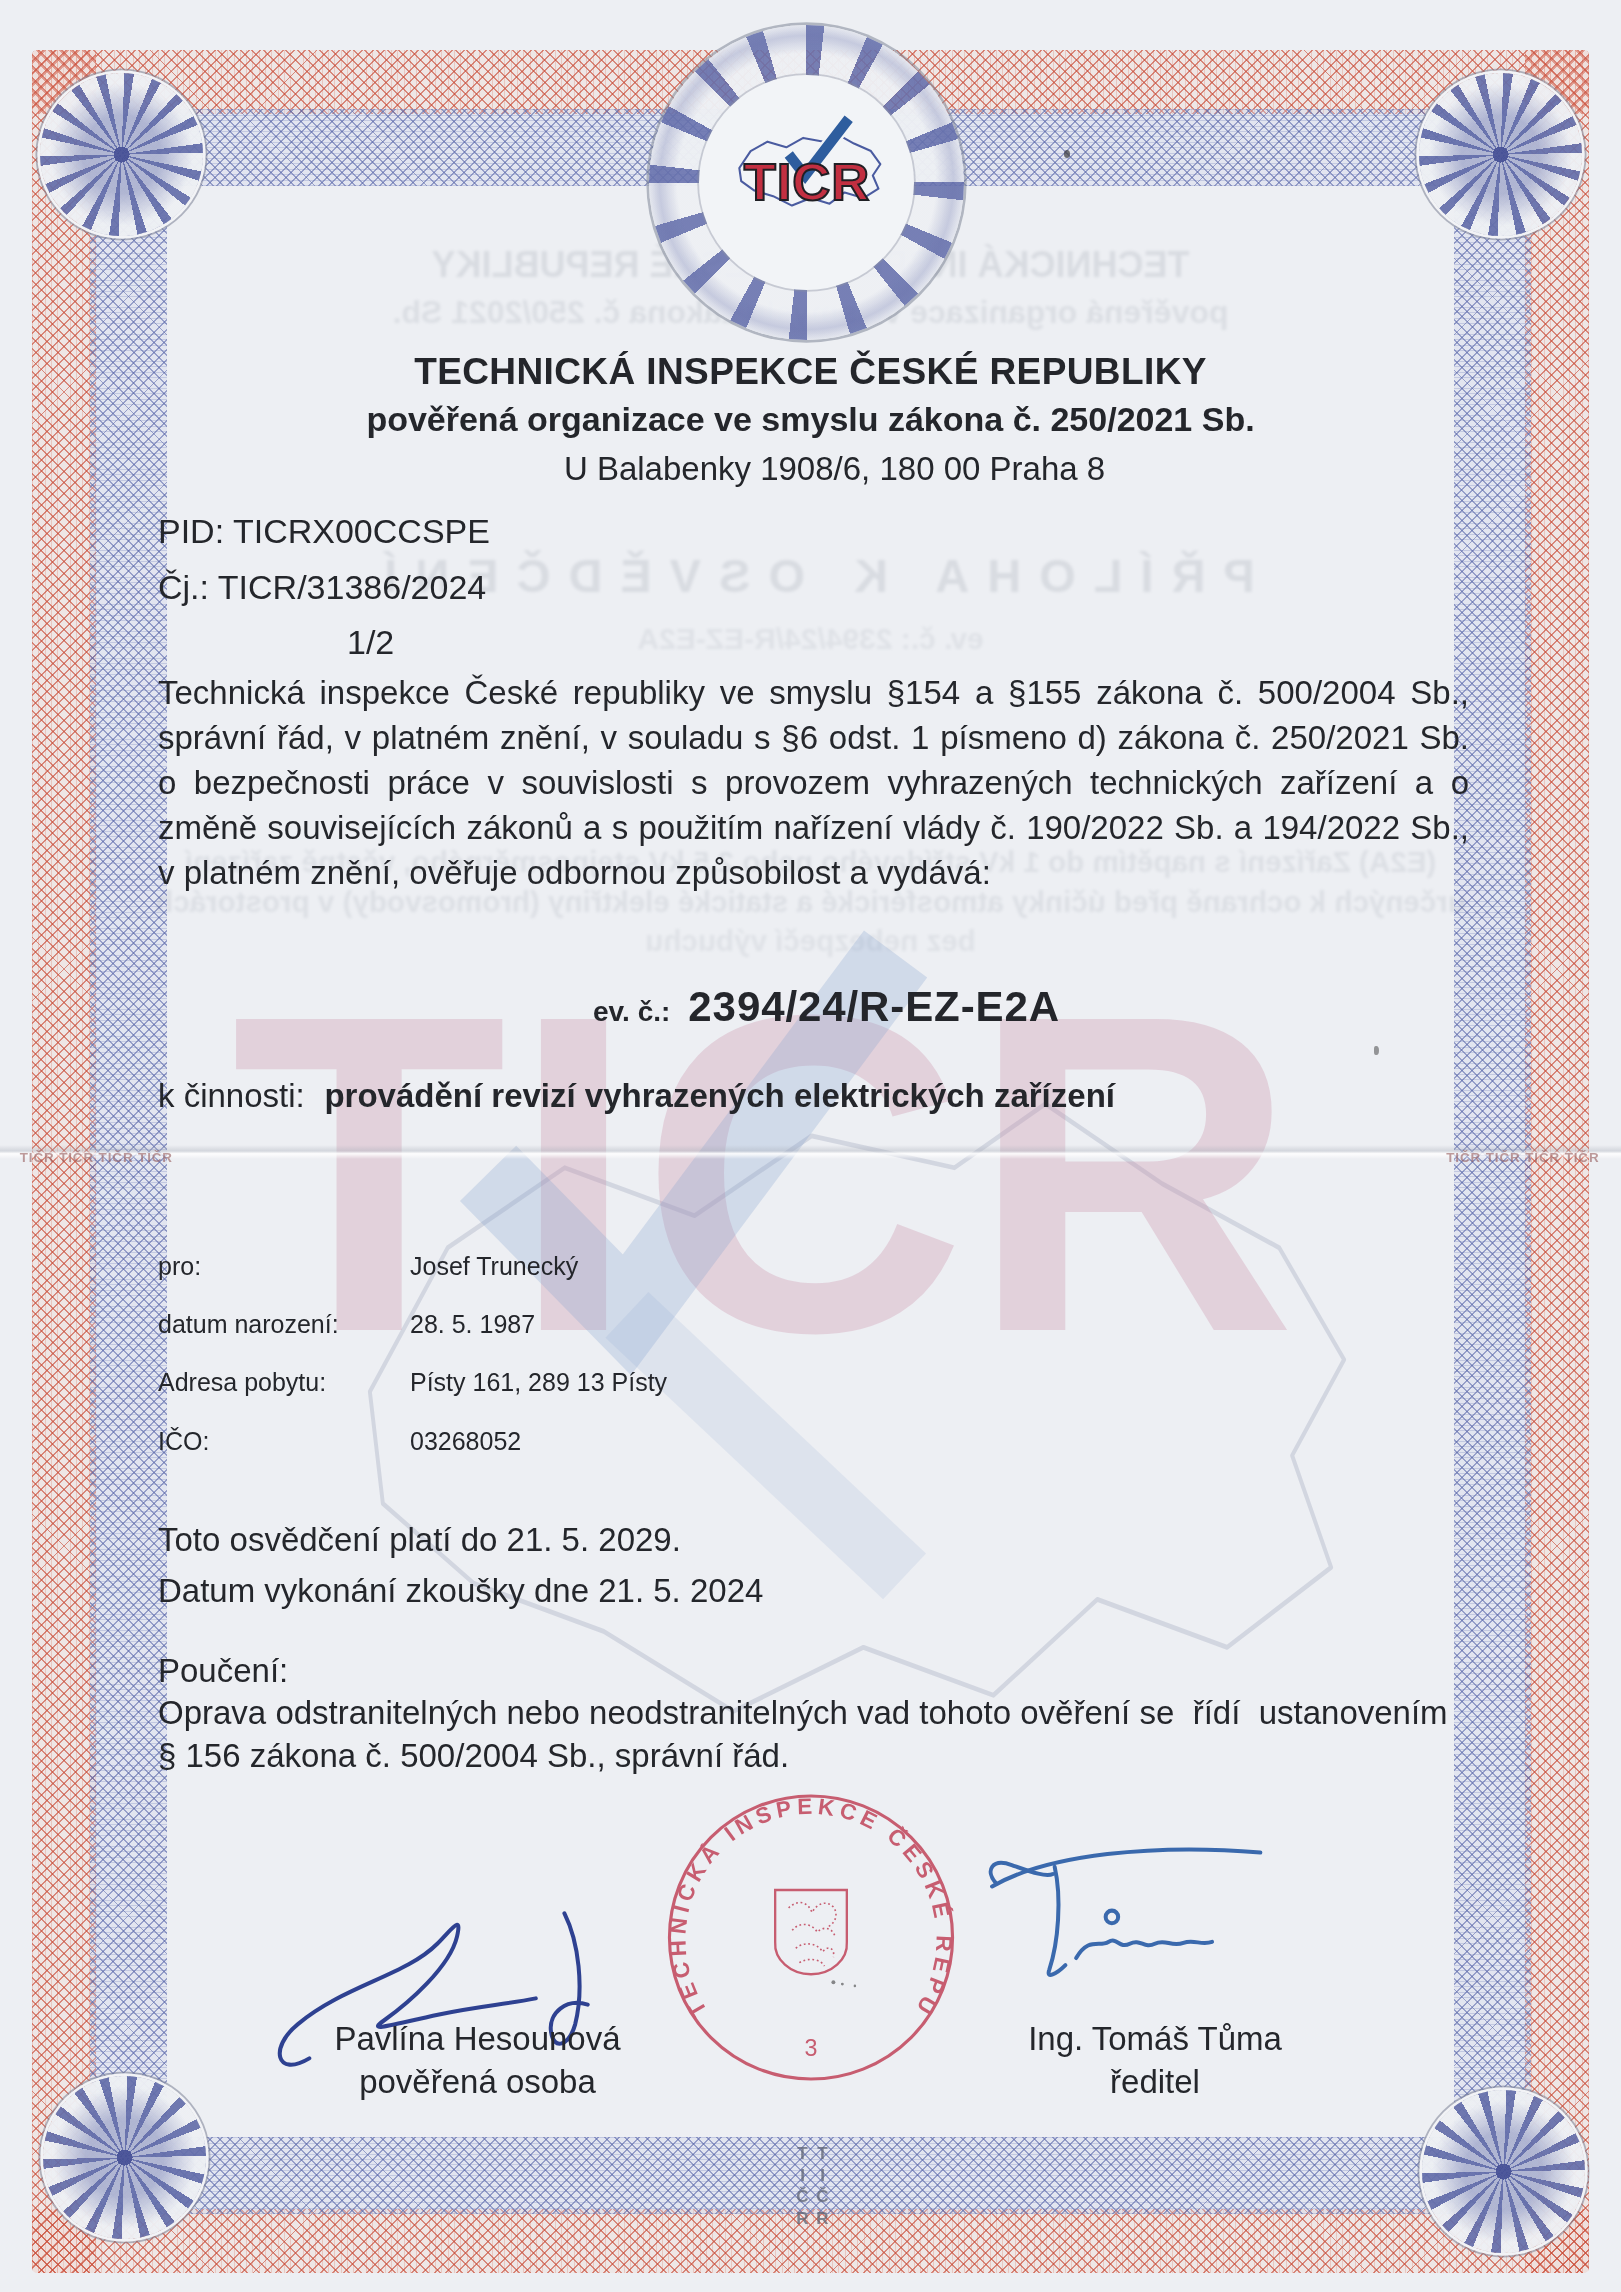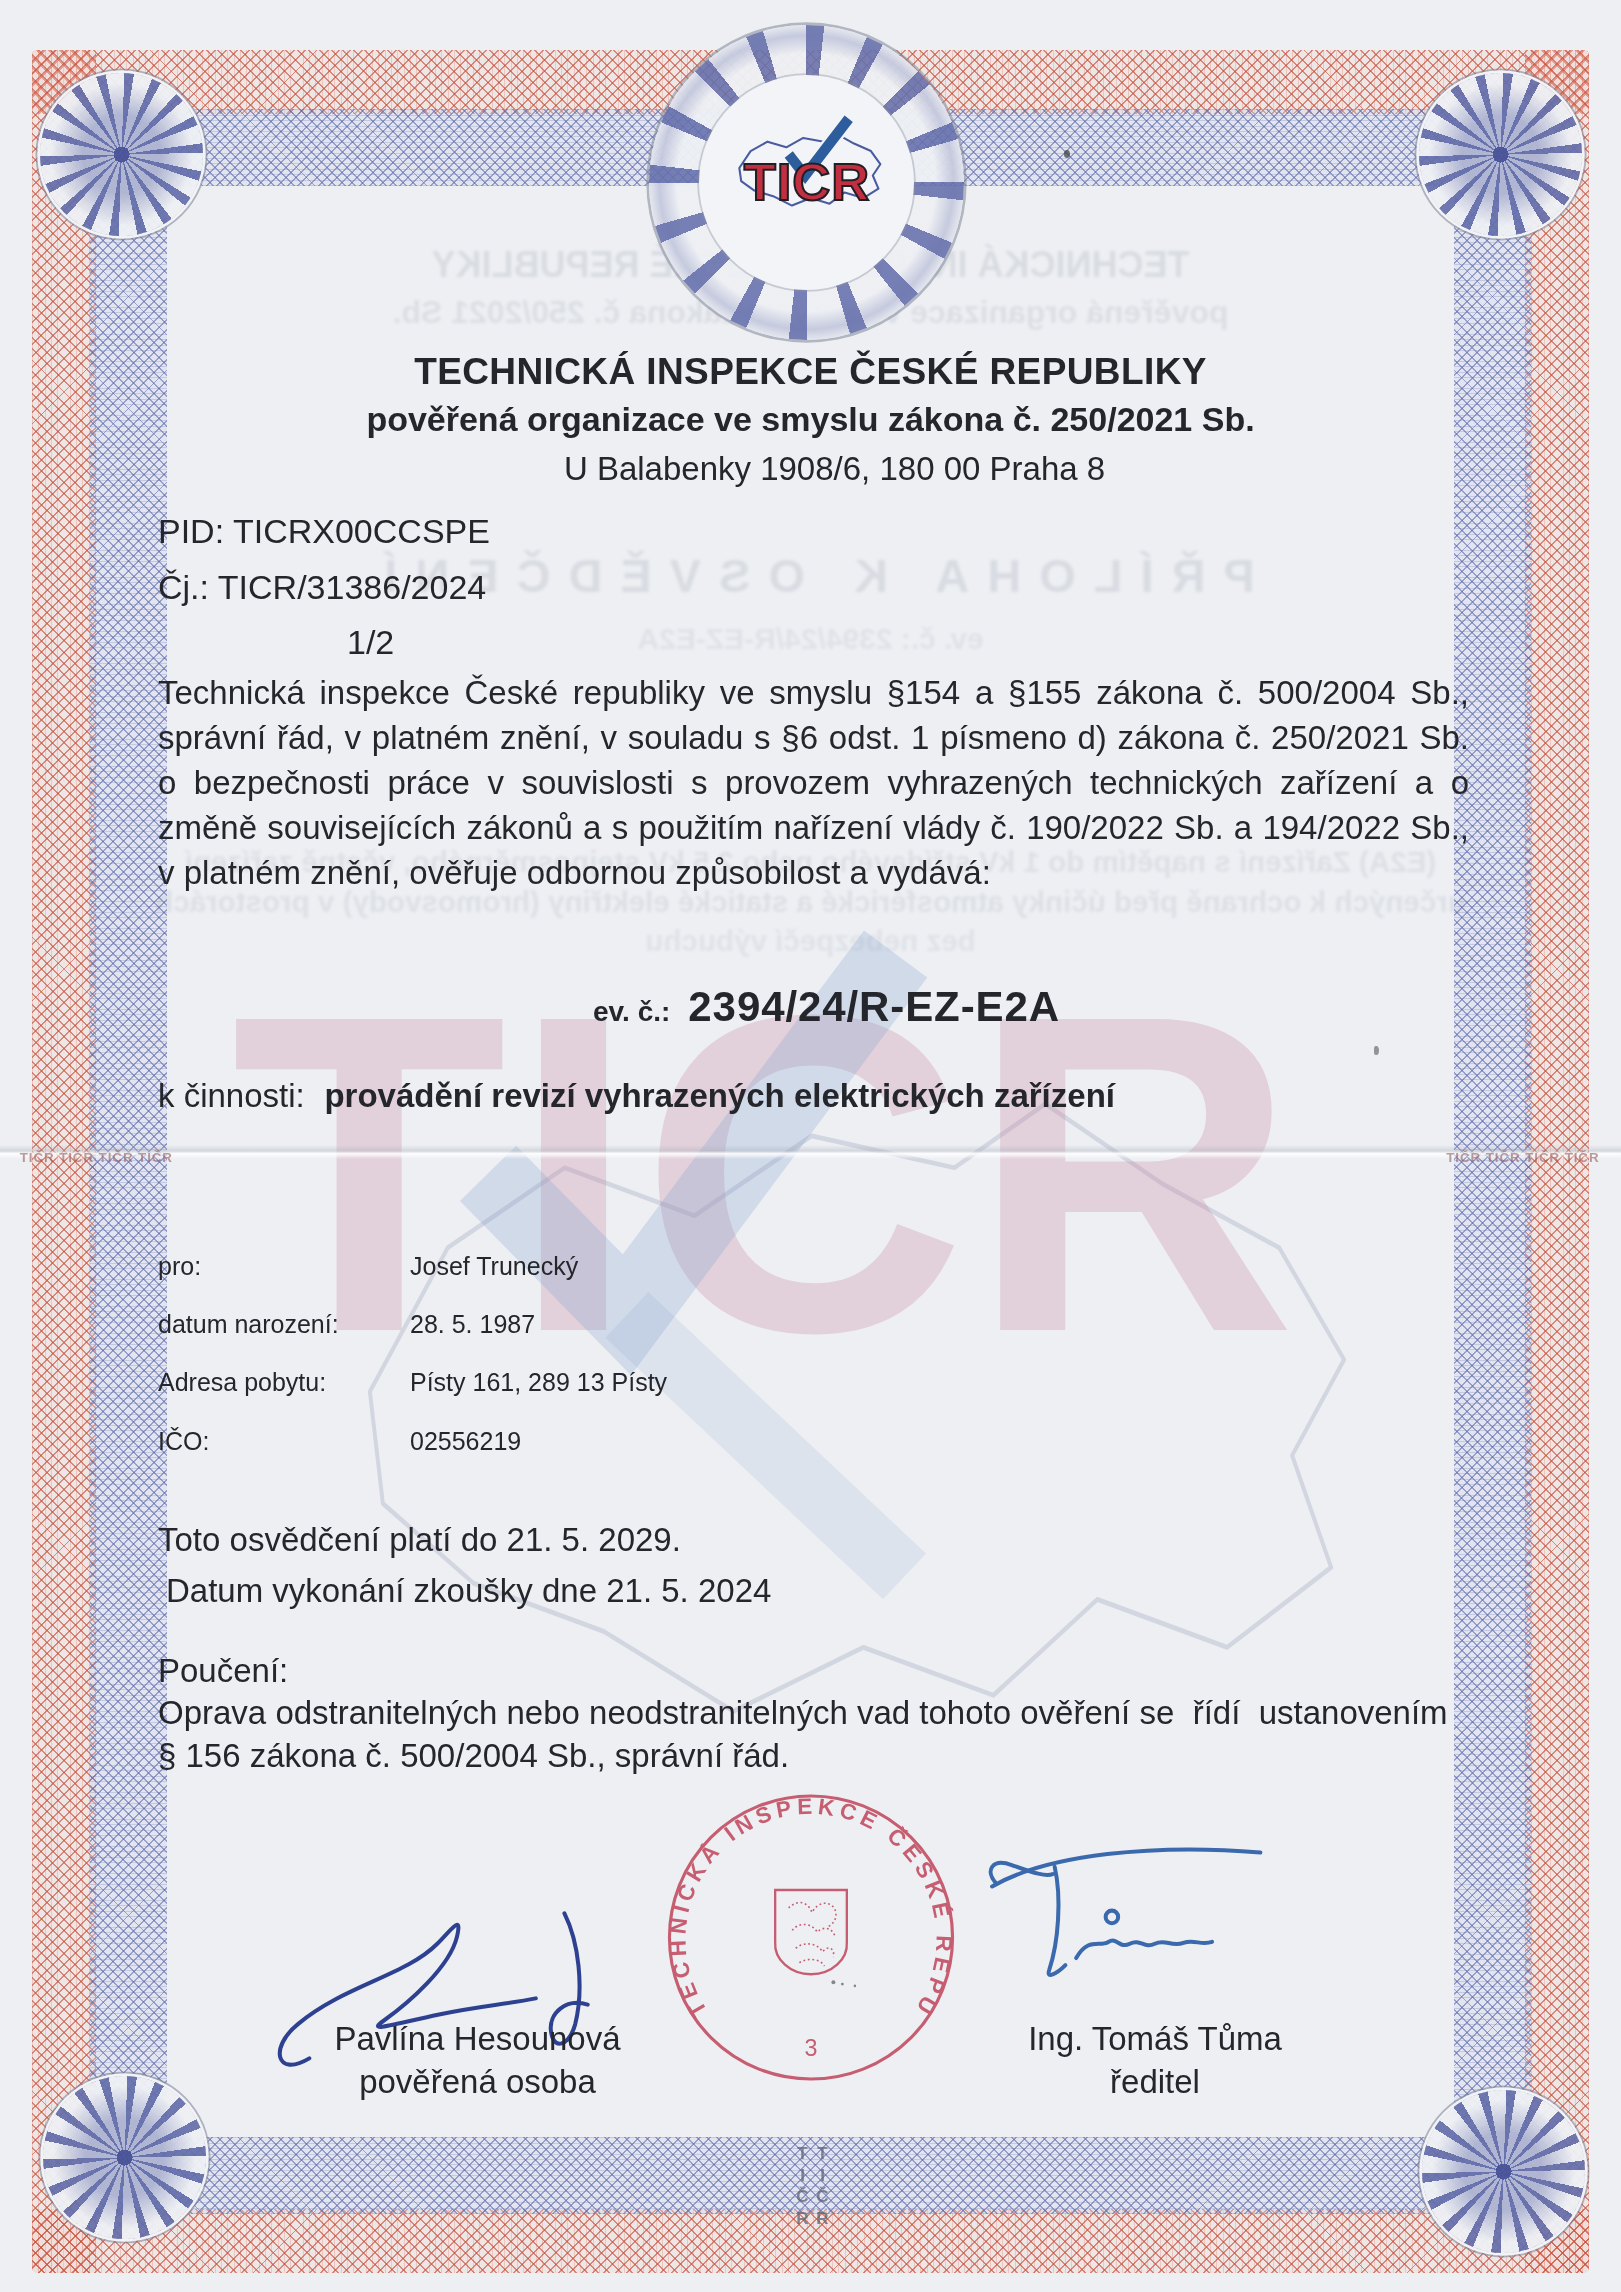--- a/index.html
+++ b/index.html
@@ -176,25 +176,25 @@
   <div class="holder-row" style="top:1252px;">
     <span class="lbl">pro:</span><span>Josef Trunecký</span>
   </div>
   <div class="holder-row" style="top:1310px;">
     <span class="lbl">datum narození:</span><span>28. 5. 1987</span>
   </div>
   <div class="holder-row" style="top:1368px;">
     <span class="lbl">Adresa pobytu:</span><span>Písty 161, 289 13 Písty</span>
   </div>
   <div class="holder-row" style="top:1427px;">
-    <span class="lbl">IČO:</span><span>02556219</span>
+    <span class="lbl">IČO:</span><span>03268052</span>
   </div>
 
   <div class="plain-line" style="top:1521px;">Toto osvědčení platí do 21. 5. 2029.</div>
-  <div class="plain-line" style="top:1572px;margin-left:8px;">Datum vykonání zkoušky dne 21. 5. 2024</div>
+  <div class="plain-line" style="top:1572px;">Datum vykonání zkoušky dne 21. 5. 2024</div>
 
   <div class="plain-line" style="top:1652px;">Poučení:</div>
   <div class="plain-line pre" style="top:1694px; width:1311px;">Oprava odstranitelných nebo neodstranitelných vad tohoto ověření se  řídí  ustanovením</div>
   <div class="plain-line" style="top:1737px;">§ 156 zákona č. 500/2004 Sb., správní řád.</div>
 
   <svg class="abs" style="left:663px;top:1787px;" width="296" height="301" viewBox="0 0 330 336" opacity="0.88">
     <circle cx="165" cy="168" r="158" fill="none" stroke="#c2495e" stroke-width="3.5"></circle>
     <defs>
       <path id="stampArc" d="M 50,250 A 140,140 0 1 1 280,250"></path>
     </defs>

